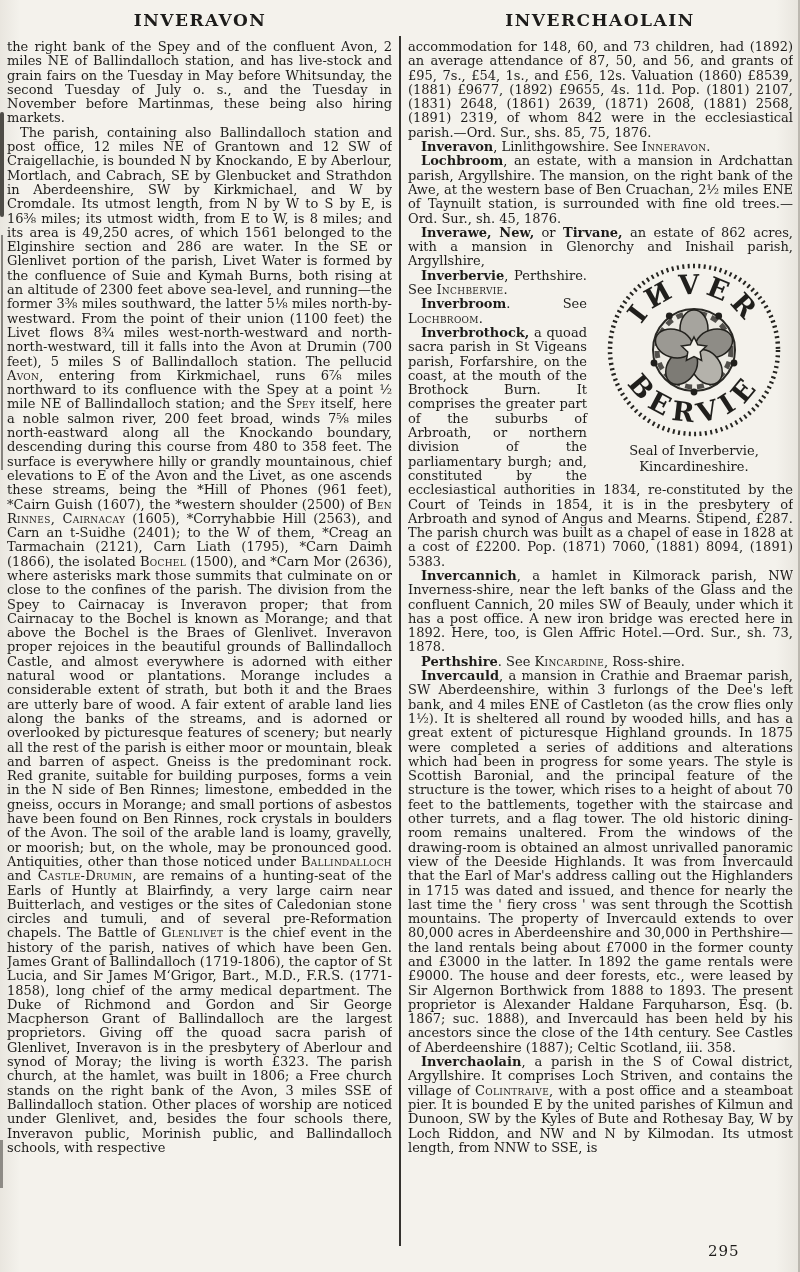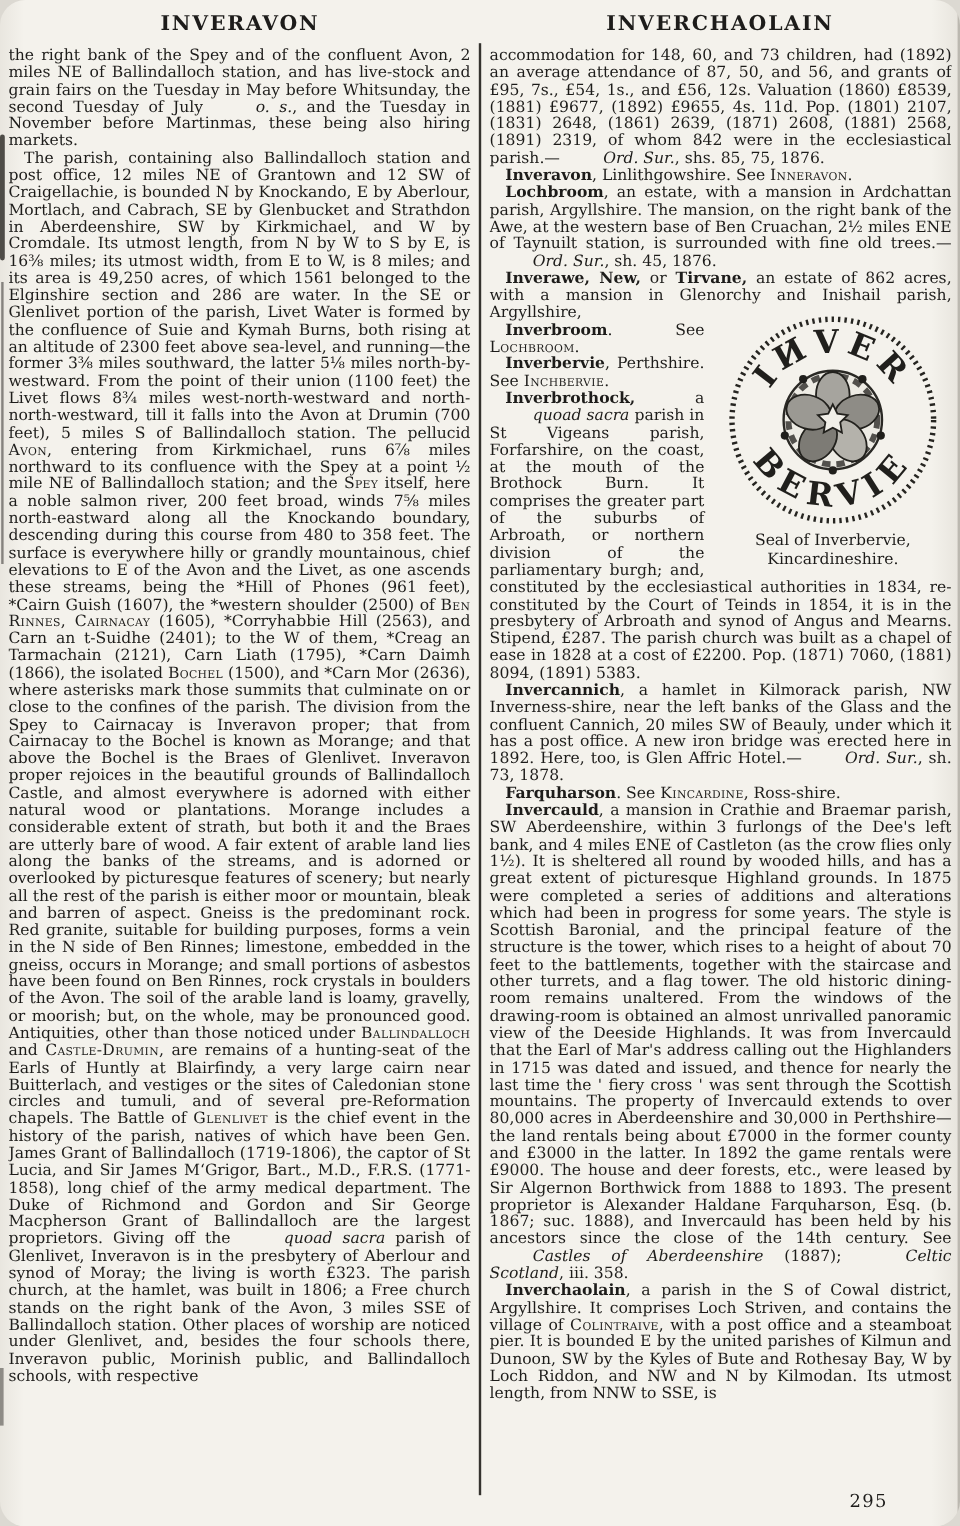--- a/index.html
+++ b/index.html
@@ -1,30 +1,30 @@
 <!DOCTYPE html>
 <html><head>
 <meta charset="utf-8">
 <style>
   html,body{margin:0;padding:0;}
   body{width:800px;height:1272px;background:#dcd9d2;}
   .page{
     position:relative;width:800px;height:1272px;overflow:hidden;
     background:linear-gradient(90deg,#e9e6df 0,#f4f2ec 2.5%,#f4f2ec 97%,#e7e4dd 100%);
-    font-family:"DejaVu Serif", serif;color:#1d1c1a;border-radius:21px;
+    font-family:"DejaVu Serif", serif;color:#1d1c1a;
   }
   .running-head{position:absolute;top:10px;left:0;right:0;display:flex;}
   .head{width:50%;text-align:center;font-weight:bold;font-size:17px;line-height:20px;letter-spacing:1.5px;}
   .col-divider{position:absolute;left:399px;top:36px;height:1210px;width:2px;background:#35332f;}
   .columns{position:absolute;top:40px;left:7px;width:786px;height:1204px;display:flex;gap:16px;overflow:hidden;}
   .column{width:385px;height:100%;overflow:hidden;text-align:justify;font-size:13px;line-height:14.3px;}
   .para{margin:0;padding:0;}
   .para.ind{text-indent:13px;}
   .s-b{font-weight:bold;}
-  .s-i{font-style:italic;margin-left:36px;}
+  .s-i{}
   .s-sc{font-variant:small-caps;letter-spacing:.3px;}
   .seal-figure{float:right;width:198px;margin:8px 0 3px 8px;text-align:center;}
   .seal-svg{display:block;margin:0 auto;}
   .seal-caption{display:block;font-size:13px;font-weight:normal;line-height:16px;margin-top:5px;text-indent:0;}
   .page-number{position:absolute;left:708px;top:1242px;font-size:15px;letter-spacing:1px;}
   .scan-artifact{position:absolute;background:#32302c;}
   .art-l1{left:0;top:112px;width:4px;height:105px;opacity:.85;border-radius:2px;}
   .art-l2{left:1px;top:235px;width:2px;height:235px;opacity:.55;}
   .art-l3{left:0;top:1140px;width:3px;height:48px;opacity:.5;}
   .art-r{right:0;top:0;width:2px;height:1272px;background:#97938a;opacity:.55;}
@@ -85,25 +85,25 @@
                 <circle cx="24.7" cy="-34" r="3.4"></circle>
               </g>
             </g>
           </svg>
           <span class="seal-caption">
             <span>Seal of Inverbervie,</span><br>
             <span>Kincardineshire.</span>
           </span>
         </span>
       </p>
+      <p class="para ind"><span class="s-b">Inverbervie</span><span>, Perthshire.  See </span><span class="s-sc">Inchbervie</span><span>.</span></p>
       <p class="para ind"><span class="s-b">Inverbroom</span><span>.  See </span><span class="s-sc">Lochbroom</span><span>.</span></p>
-      <p class="para ind"><span class="s-b">Inverbervie</span><span>, Perthshire.  See </span><span class="s-sc">Inchbervie</span><span>.</span></p>
       <p class="para ind"><span class="s-b">Inverbrothock,</span><span> a </span><span class="s-i">quoad sacra</span><span> parish in St Vigeans parish, Forfarshire, on the coast, at the mouth of the Brothock Burn.  It comprises the greater part of the suburbs of Arbroath, or northern division of the parliamentary burgh; and, constituted by the ecclesiastical authorities in 1834, re-constituted by the Court of Teinds in 1854, it is in the presbytery of Arbroath and synod of Angus and Mearns.  Stipend, £287.  The parish church was built as a chapel of ease in 1828 at a cost of £2200.  Pop. (1871) 7060, (1881) 8094, (1891) 5383.</span></p>
       <p class="para ind"><span class="s-b">Invercannich</span><span>, a hamlet in Kilmorack parish, NW Inverness-shire, near the left banks of the Glass and the confluent Cannich, 20 miles SW of Beauly, under which it has a post office.  A new iron bridge was erected here in 1892.  Here, too, is Glen Affric Hotel.—</span><span class="s-i">Ord. Sur.</span><span>, sh. 73, 1878.</span></p>
-      <p class="para ind"><span class="s-b">Farquharson</span><span>.  See </span><span class="s-sc">Kincardine</span><span>, Ross-shire.</span></p>
+      <p class="para ind"><span class="s-b">Perthshire</span><span>.  See </span><span class="s-sc">Kincardine</span><span>, Ross-shire.</span></p>
       <p class="para ind"><span class="s-b">Invercauld</span><span>, a mansion in Crathie and Braemar parish, SW Aberdeenshire, within 3 furlongs of the Dee's left bank, and 4 miles ENE of Castleton (as the crow flies only 1½).  It is sheltered all round by wooded hills, and has a great extent of picturesque Highland grounds.  In 1875 were completed a series of additions and alterations which had been in progress for some years.  The style is Scottish Baronial, and the principal feature of the structure is the tower, which rises to a height of about 70 feet to the battlements, together with the staircase and other turrets, and a flag tower.  The old historic dining-room remains unaltered.  From the windows of the drawing-room is obtained an almost unrivalled panoramic view of the Deeside Highlands.  It was from Invercauld that the Earl of Mar's address calling out the Highlanders in 1715 was dated and issued, and thence for nearly the last time the ' fiery cross ' was sent through the Scottish mountains.  The property of Invercauld extends to over 80,000 acres in Aberdeenshire and 30,000 in Perthshire—the land rentals being about £7000 in the former county and £3000 in the latter.  In 1892 the game rentals were £9000.  The house and deer forests, etc., were leased by Sir Algernon Borthwick from 1888 to 1893.  The present proprietor is Alexander Haldane Farquharson, Esq. (b. 1867; suc. 1888), and Invercauld has been held by his ancestors since the close of the 14th century.  See </span><span class="s-i">Castles of Aberdeenshire</span><span> (1887); </span><span class="s-i">Celtic Scotland</span><span>, iii. 358.</span></p>
       <p class="para ind"><span class="s-b">Inverchaolain</span><span>, a parish in the S of Cowal district, Argyllshire.  It comprises Loch Striven, and contains the village of </span><span class="s-sc">Colintraive</span><span>, with a post office and a steamboat pier.  It is bounded E by the united parishes of Kilmun and Dunoon, SW by the Kyles of Bute and Rothesay Bay, W by Loch Riddon, and NW and N by Kilmodan.  Its utmost length, from NNW to SSE, is</span></p>
     </section>
 
   </div>
 
   <div class="page-number">295</div>
 
   <div class="scan-artifact art-l1"></div>
   <div class="scan-artifact art-l2"></div>

